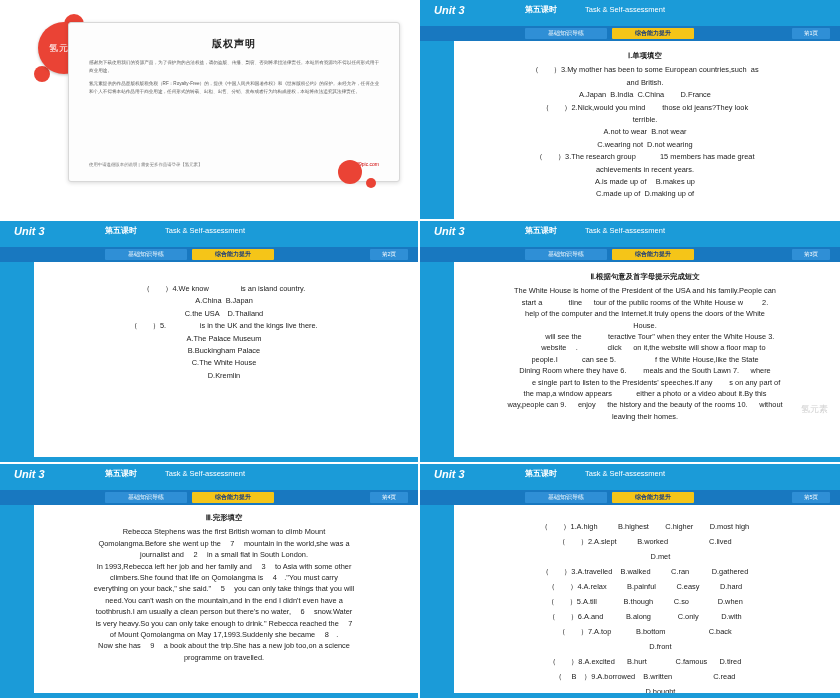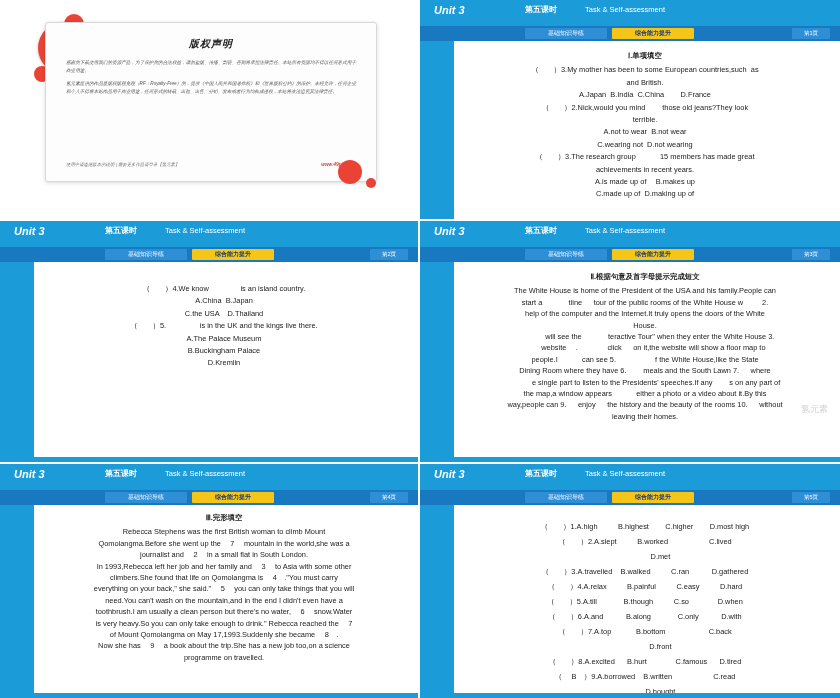--- a/index.html
+++ b/index.html
@@ -29,27 +29,26 @@
     overflow: hidden;
     box-sizing: border-box;
   }
   .slide.rt { border-left: 2px solid #ffffff; }
   .slide.r2, .slide.r3 { border-top: 2px solid #ffffff; }
 
   
   .s1 { background: #ffffff; }
   .s1 .card {
     position: absolute;
-    left: 45px; top: 22px;
+    left: 68px; top: 22px;
     width: 330px; height: 158px;
     background: #fdfdfd;
     border: 1px solid #d8d8d8;
     border-radius: 3px;
     box-shadow: 0 1px 4px rgba(0,0,0,.15);
-    font-style: italic;
   }
   .s1 .card-title {
     text-align: center;
     font-size: 10px;
     font-weight: bold;
     color: #222;
     margin-top: 14px;
     letter-spacing: 1px;
   }
   .s1 .card-body {
@@ -253,20 +252,21 @@
     <div class="tab yellow">综合能力提升</div>
     <div class="pagebox">第2页</div>
     <div class="sidebar-l"></div>
     <div class="content" style="top:62px;">
       <div class="q">（　　）4.We know 　　　　is an island country.</div>
       <div class="q">A.China  B.Japan</div>
       <div class="q">C.the USA    D.Thailand</div>
       <div class="q">（　　）5. 　　　　 is in the UK and the kings live there.</div>
       <div class="q">A.The Palace Museum</div>
       <div class="q">B.Buckingham Palace</div>
+      <div class="q">C.The White House</div>
       <div class="q">D.Kremlin</div>
     </div>
     <div class="watermark" style="left:300px;top:150px;"></div>
     <div class="bottombar"></div>
   </div>
 
   <div class="slide rt r2">
     <div class="hdr"></div>
     <div class="hdr2"></div>
     <div class="unit">Unit 3</div>

